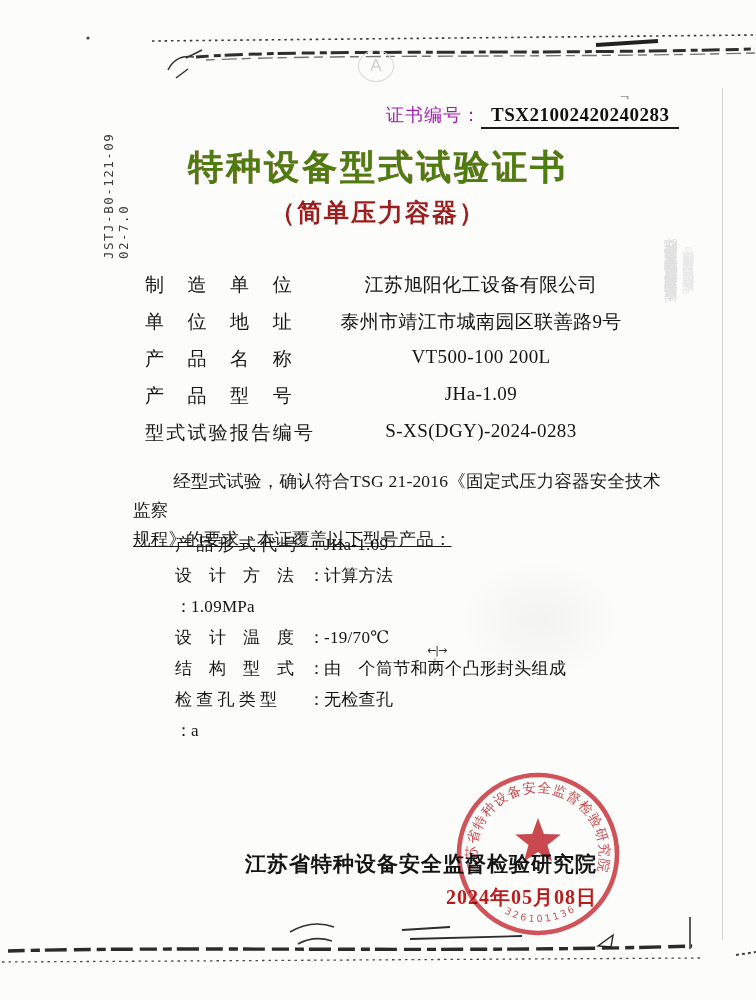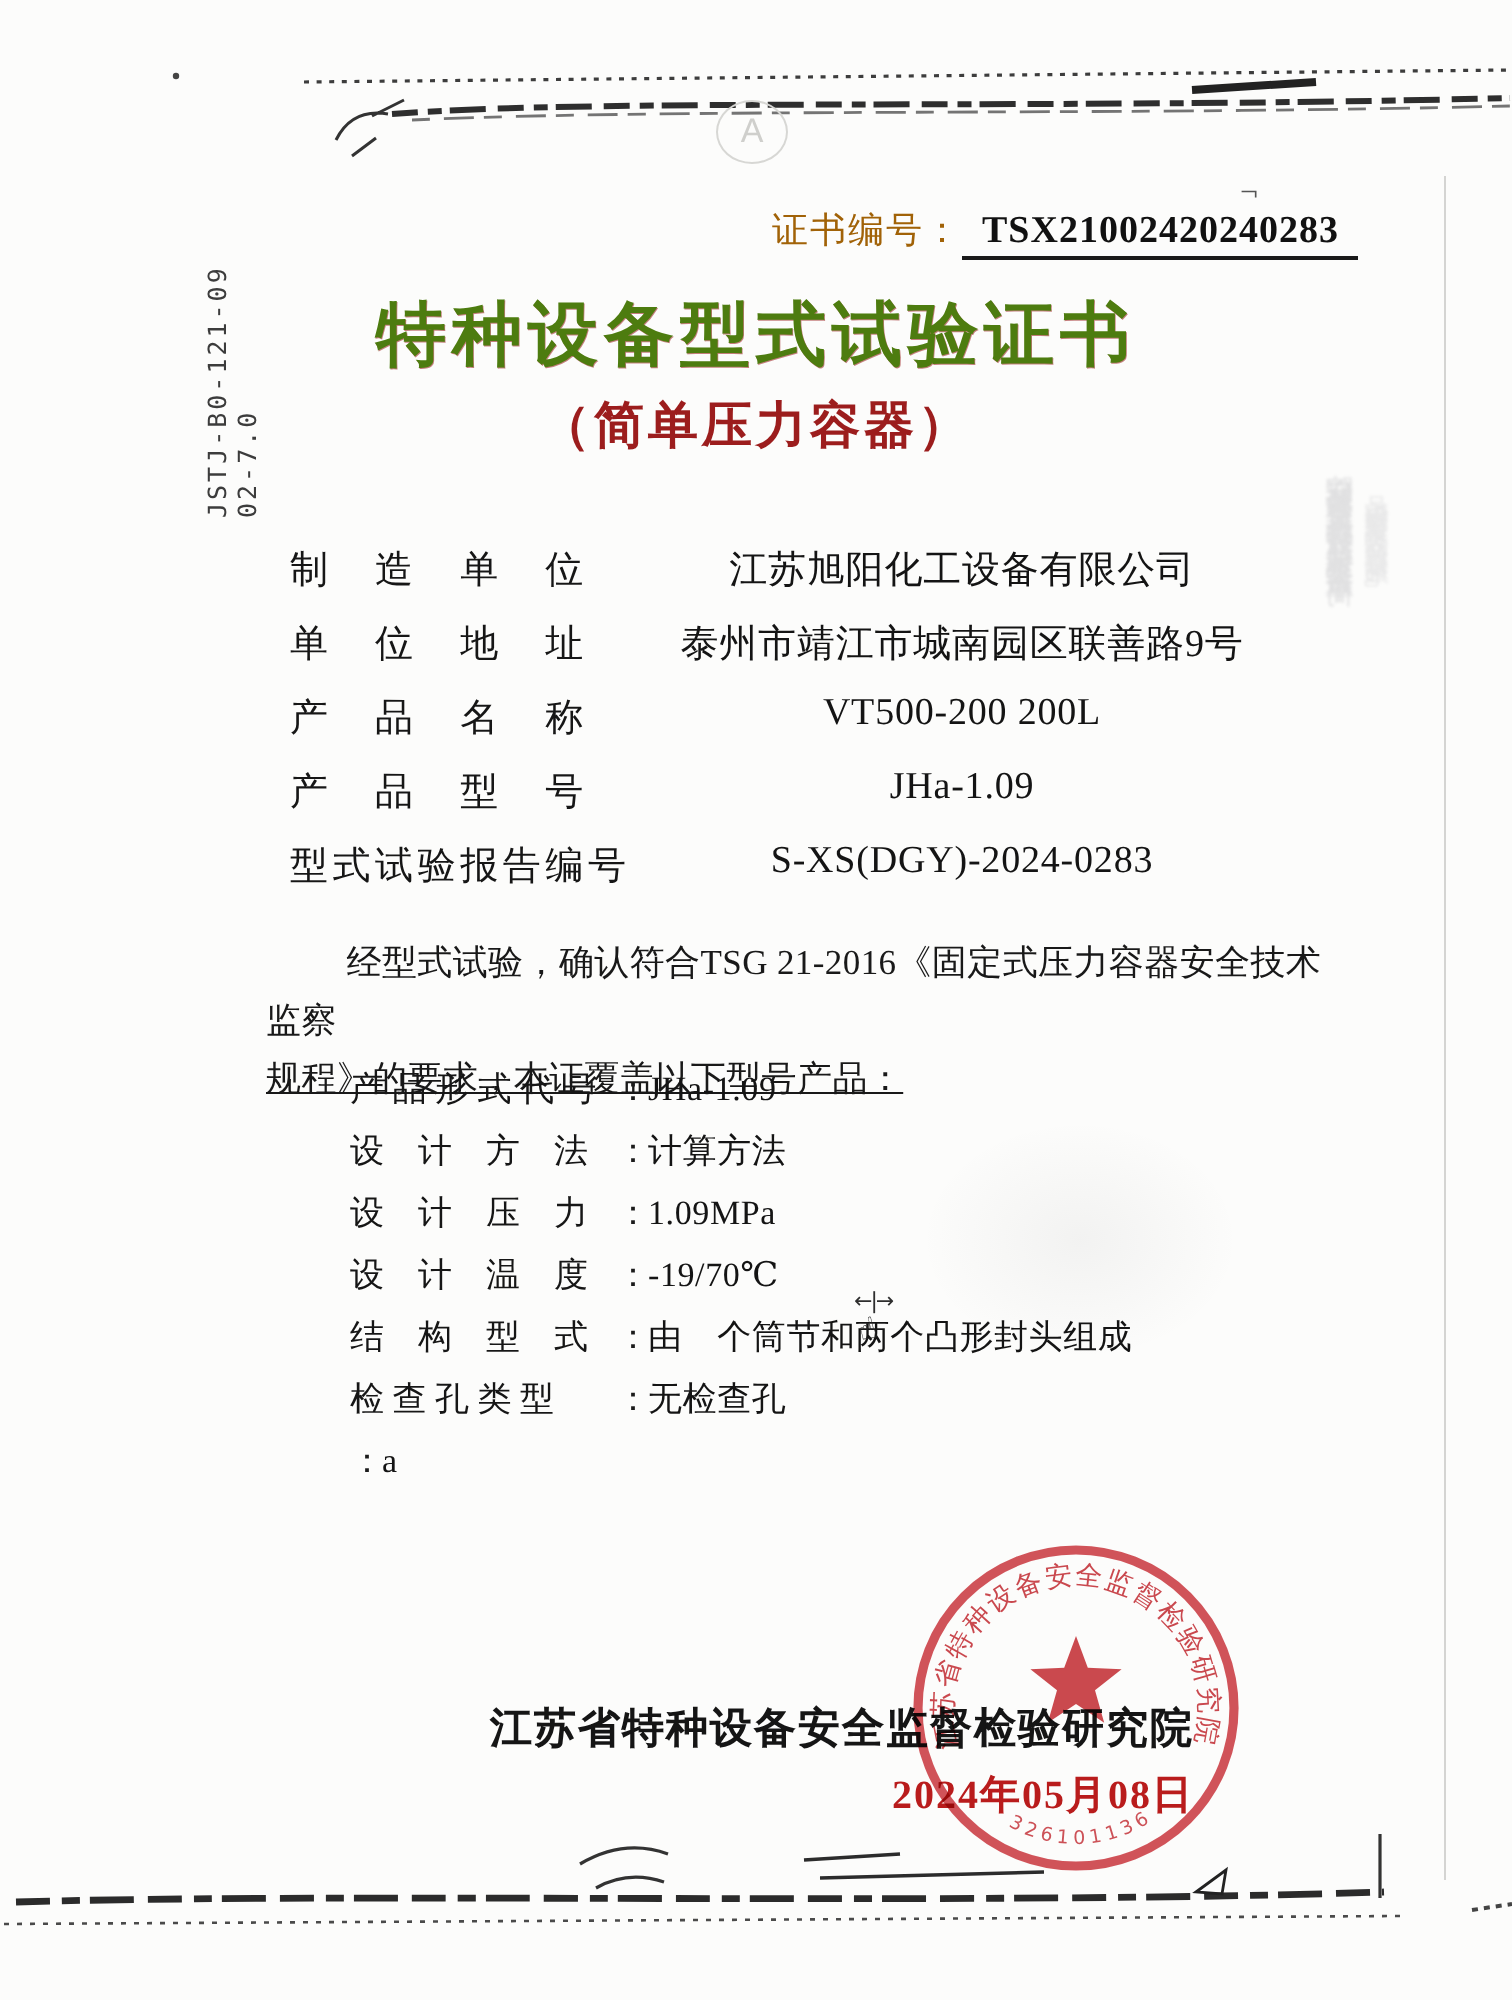--- a/index.html
+++ b/index.html
@@ -37,21 +37,21 @@
   .watermark {
     position:absolute; left:358px; top:50px; width:36px; height:32px;
     border:1px solid #d7d7d4; border-radius:50%;
     color:#cfcfcc; font-size:17px; text-align:center; line-height:30px;
     font-family:"Liberation Sans",sans-serif;
   }
 
   
   .cert-no-row { position:absolute; left:0; top:103px; width:756px; padding-left:386px;
     font-size:18px; display:flex; align-items:baseline; }
-  .cert-no-label { letter-spacing:1px; color:#a16207; }
+  .cert-no-label { letter-spacing:1px; color:#a21caf; }
   .cert-no-value {
     display:inline-block; min-width:158px; text-align:center;
     border-bottom:2.5px solid #1a1a1a; padding:0 10px 1px;
     font-size:19px; font-weight:600; letter-spacing:.5px; color:#111;
   }
   .doc-title {
     position:absolute; left:0; top:144px; width:756px; text-align:center;
     font-size:35px; font-weight:700; letter-spacing:3px; color:#4d7c0f;
     text-shadow:.4px .4px 0 rgba(150,20,20,.55);
   }
@@ -144,21 +144,21 @@
     <div class="field-row">
       <span class="field-label">制　造　单　位</span>
       <span class="field-value">江苏旭阳化工设备有限公司</span>
     </div>
     <div class="field-row">
       <span class="field-label">单　位　地　址</span>
       <span class="field-value">泰州市靖江市城南园区联善路9号</span>
     </div>
     <div class="field-row">
       <span class="field-label">产　品　名　称</span>
-      <span class="field-value">VT500-200 200L</span>
+      <span class="field-value">VT500-100 200L</span>
     </div>
     <div class="field-row">
       <span class="field-label">产　品　型　号</span>
       <span class="field-value">JHa-1.09</span>
     </div>
     <div class="field-row">
       <span class="field-label">型式试验报告编号</span>
       <span class="field-value">S-XS(DGY)-2024-0283</span>
     </div>
   </div>
@@ -173,21 +173,20 @@
       <span class="spec-label">产 品 形 式 代 号</span>
       <span class="spec-colon">：</span>
       <span class="spec-value">JHa-1.09</span>
     </div>
     <div class="spec-row">
       <span class="spec-label">设　计　方　法</span>
       <span class="spec-colon">：</span>
       <span class="spec-value">计算方法</span>
     </div>
     <div class="spec-row">
-      <span class="spec-label">设　计　压　力</span>
       <span class="spec-colon">：</span>
       <span class="spec-value">1.09MPa</span>
     </div>
     <div class="spec-row">
       <span class="spec-label">设　计　温　度</span>
       <span class="spec-colon">：</span>
       <span class="spec-value">-19/70℃</span>
     </div>
     <div class="spec-row">
       <span class="spec-label">结　构　型　式</span>

